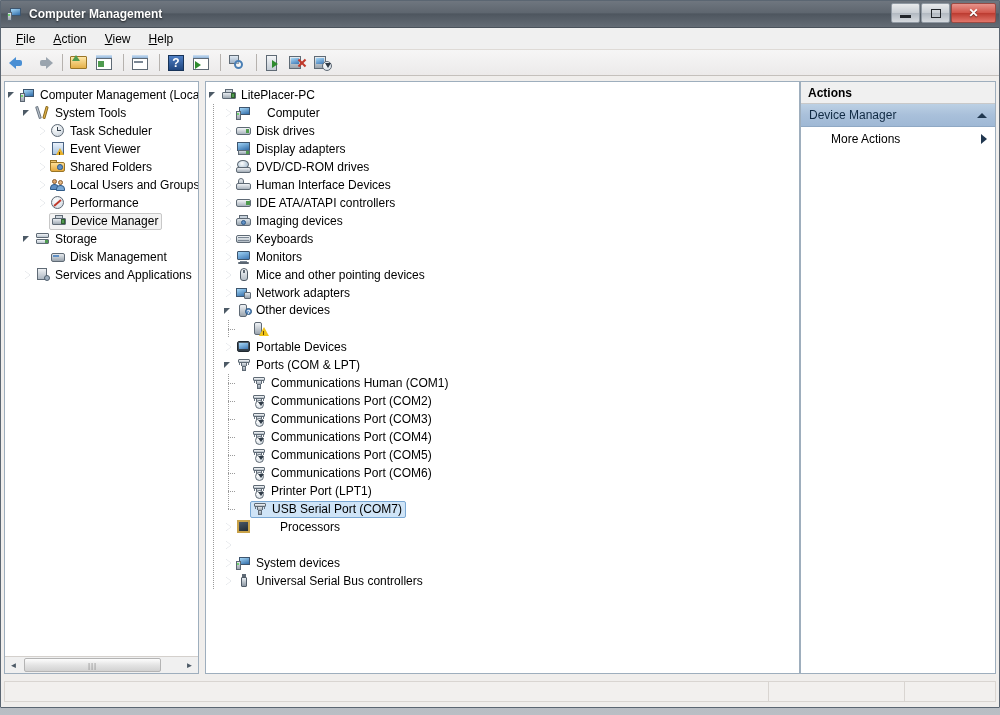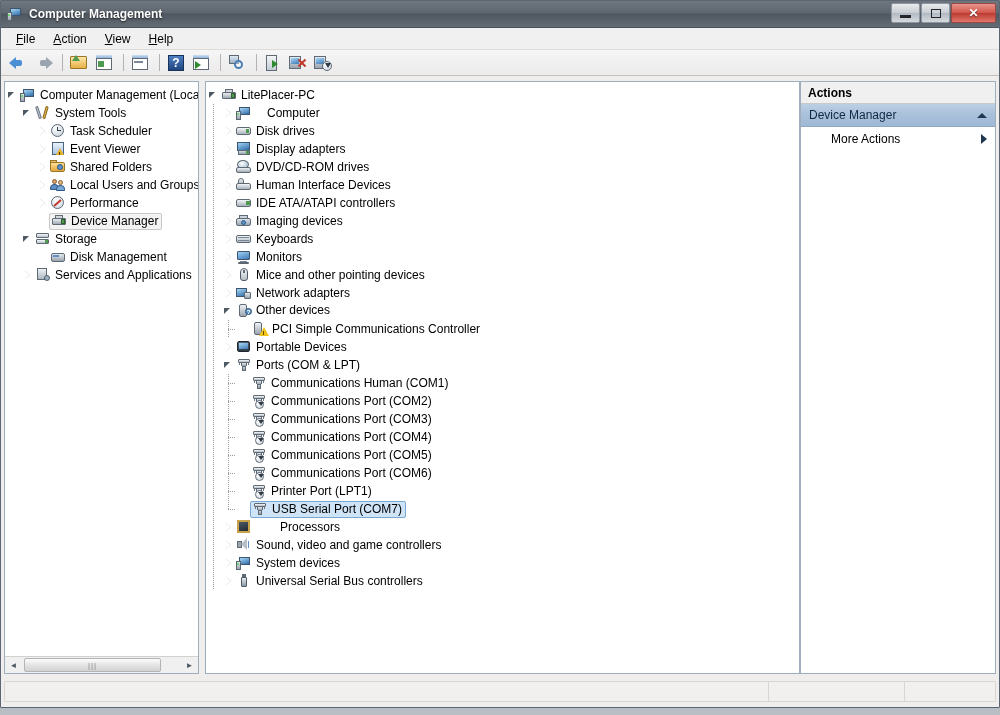--- a/index.html
+++ b/index.html
@@ -940,21 +940,20 @@
             <div class="dots tee"></div>
             <div class="twisty"></div>
             <span style="display: inline-flex; align-items: center;">
               <div class="ico ic-other">
                 <div class="i b"></div>
               </div>
               <div class="ico" style="margin-left: -16px; pointer-events: none;">
                 <div class="i ic-warn-tri"></div>
                 <div class="i ic-warn-bang"></div>
               </div>
-              <span class="lbl">PCI Simple Communications Controller</span>
             </span>
           </div>
           <div class="row">
             <div class="vline"></div>
             <div class="twisty">
               <div class="tri-c"></div>
             </div>
             <span style="display: inline-flex; align-items: center;">
               <div class="ico ic-portable">
                 <div class="i b"></div>
@@ -1121,28 +1120,20 @@
                 <div class="i b"></div>
               </div>
               <span class="lbl">Processors</span>
             </span>
           </div>
           <div class="row">
             <div class="vline"></div>
             <div class="twisty">
               <div class="tri-c"></div>
             </div>
-            <span style="display: inline-flex; align-items: center;">
-              <div class="ico ic-sound">
-                <div class="i sp"></div>
-                <div class="i cone"></div>
-                <div class="i w1"></div>
-              </div>
-              <span class="lbl">Sound, video and game controllers</span>
-            </span>
           </div>
           <div class="row">
             <div class="vline"></div>
             <div class="twisty">
               <div class="tri-c"></div>
             </div>
             <span style="display: inline-flex; align-items: center;">
               <div class="ico ic-pc">
                 <div class="i scr"></div>
                 <div class="i twr"></div>

